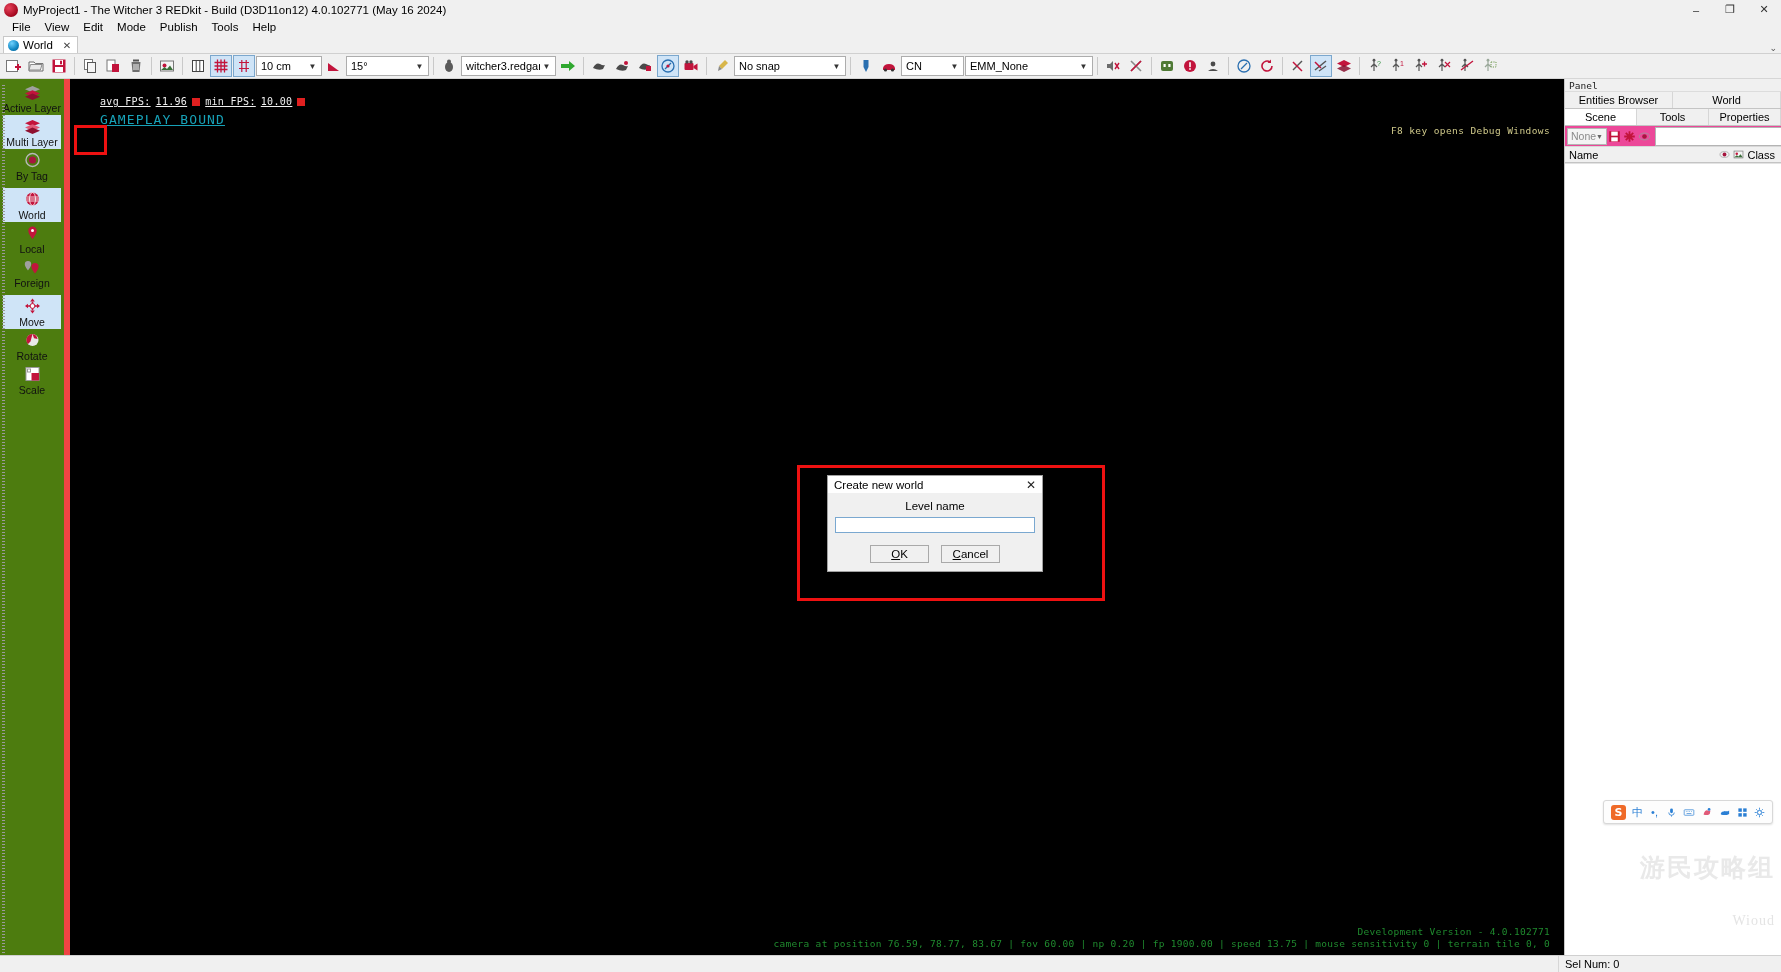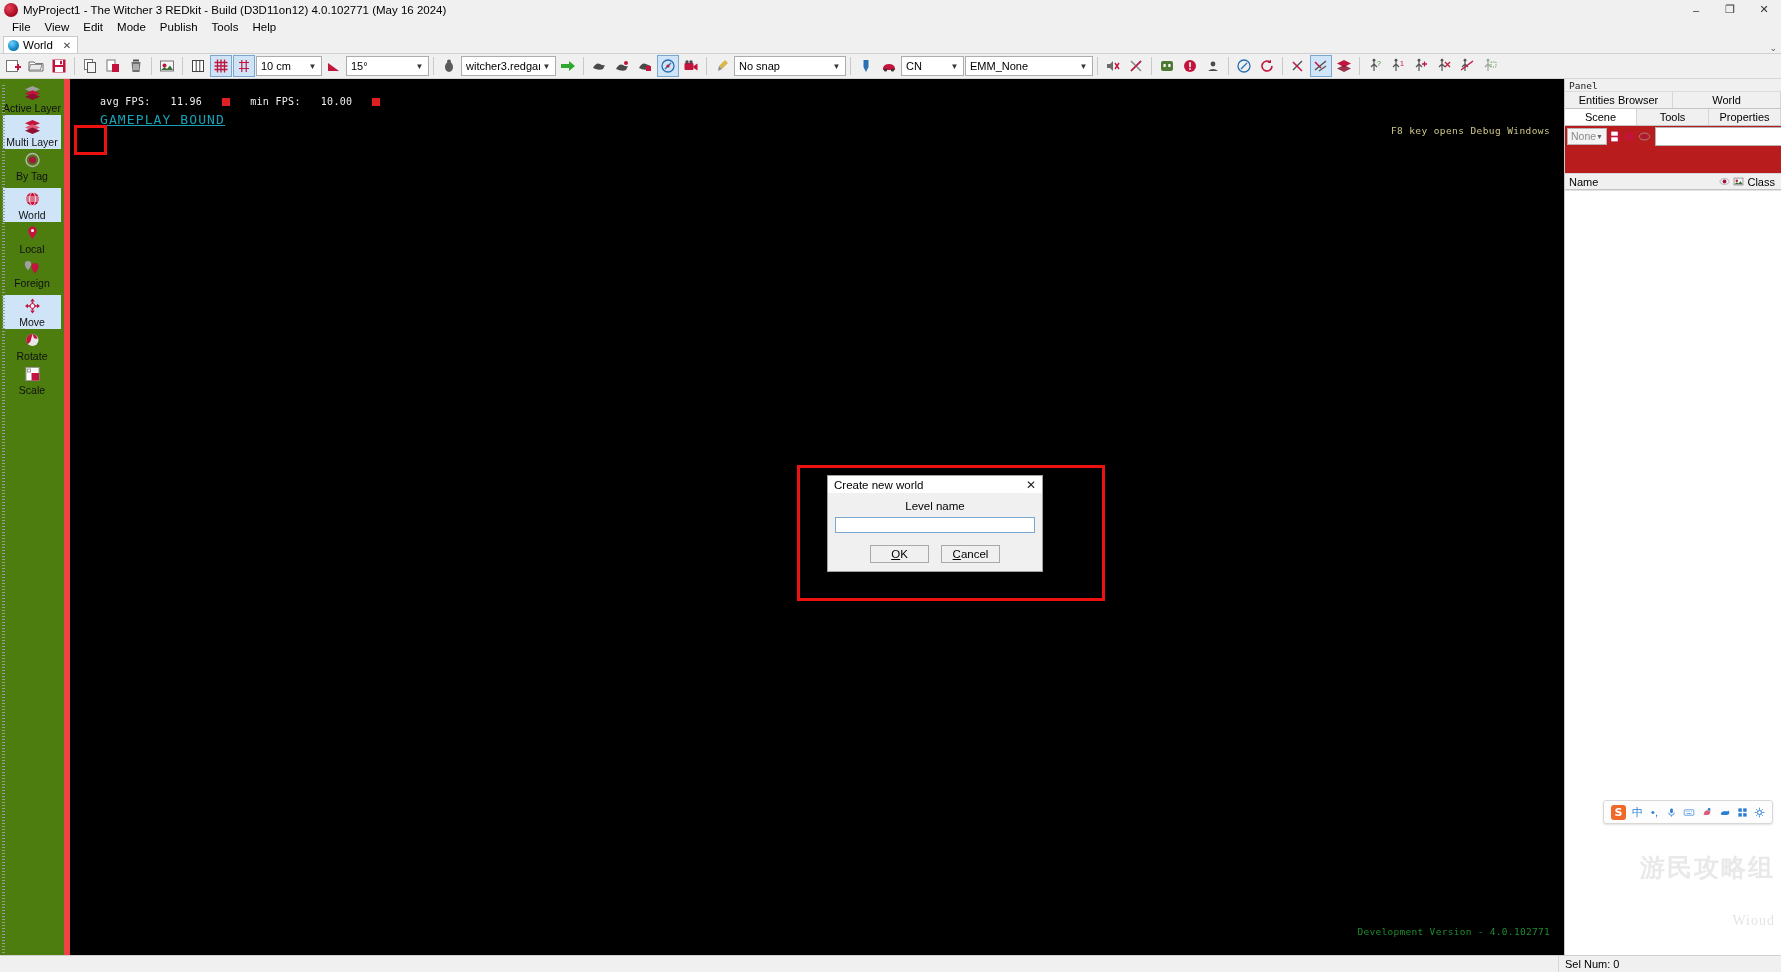--- a/index.html
+++ b/index.html
@@ -61,21 +61,21 @@
      background-image:repeating-linear-gradient(to bottom,#9a9a9a 0 1px,transparent 1px 3px);}
   .tool{width:58px;display:flex;flex-direction:column;align-items:center;padding:2px 0 1px;cursor:default;}
   .tool.sel{background:#cfe4f7;}
   .tool .ti{height:18px;display:flex;align-items:center;justify-content:center;}
   .tool .tl{font-size:10.5px;color:#111;line-height:12px;margin-top:1px;}
   .grpgap{height:5px;}
 
   
   .viewport{flex:1;background:#000;position:relative;min-width:0;}
   .vp-fps{position:absolute;left:30px;top:17px;font-family:"DejaVu Sans Mono",monospace;font-size:10px;color:#efefef;
-      display:flex;align-items:center;gap:20px;letter-spacing:0.3px;}
+      display:flex;align-items:center;gap:5px;letter-spacing:0.3px;text-decoration:underline;}
   .redsq{width:8px;height:8px;background:#e02020;display:inline-block;}
   .vp-bound{position:absolute;left:30px;top:33px;font-family:"DejaVu Sans Mono",monospace;font-size:13px;
       color:#17a2b8;letter-spacing:1.1px;text-decoration:underline;}
   .vp-f8{position:absolute;right:14px;top:18px;font-family:"DejaVu Sans Mono",monospace;font-size:9.5px;
       color:#cfc98a;letter-spacing:0.4px;margin-top:28px;}
   .vp-dev{position:absolute;right:14px;bottom:18px;font-family:"DejaVu Sans Mono",monospace;font-size:9.5px;
       color:#1f8a2e;letter-spacing:0.3px;}
   .vp-cam{position:absolute;right:14px;bottom:6px;font-family:"DejaVu Sans Mono",monospace;font-size:9.5px;
       color:#1f8a2e;letter-spacing:0.3px;}
 
@@ -96,37 +96,37 @@
   .dlg-label{text-align:center;font-size:11.5px;color:#000;margin:3px 0 5px;}
   .dlg-input{width:100%;height:16px;box-sizing:border-box;border:1px solid #7aa8d0;background:#fff;
       font-size:11.5px;padding:0 2px;outline:none;color:#000;font-family:"Liberation Sans",sans-serif;}
   .dlg-btns{display:flex;justify-content:center;gap:12px;margin-top:12px;}
   .dlg-btn{width:57px;height:16px;background:#f0f0f0;border:1px solid #a9a9a9;
       font-size:11.5px;color:#000;display:flex;align-items:center;justify-content:center;
       font-family:"Liberation Sans",sans-serif;}
   .dlg-btn u{text-decoration:underline;}
 
   
-  .rightpanel{width:216px;flex:none;background:#b91c1c;border-left:1px solid #c8c8c8;
+  .rightpanel{width:216px;flex:none;background:#ec4899;border-left:1px solid #c8c8c8;
       display:flex;flex-direction:column;position:relative;}
   .rp-caption{height:12px;font-size:9.5px;color:#222;padding-left:4px;display:flex;align-items:center;
       background:#f0f0f0;border-bottom:1px solid #dcdcdc;font-family:"DejaVu Sans Mono",monospace;}
   .rp-tabs{display:flex;height:16px;border-bottom:1px solid #c4c4c4;}
   .rp-tab{flex:1;display:flex;align-items:center;justify-content:center;font-size:11px;color:#000;
       border-right:1px solid #d6d6d6;background:#f0f0f0;}
   .rp-tab.sel{background:#fff;}
   .rp-tabs2{display:flex;height:16px;border-bottom:1px solid #c4c4c4;}
   .rp-row{display:flex;align-items:center;height:18px;gap:0;padding:1px 2px;}
   .rp-combo{width:52px;height:15px;border:1px solid #b4b4b4;background:#f4f4f4;display:flex;align-items:center;
       padding:0 1px 0 3px;font-size:10.5px;color:#8a8a8a;}
   .rp-combo .carr{margin-left:auto;font-size:7px;color:#666;padding-right:2px;}
   .rp-ib{width:16px;height:16px;display:flex;align-items:center;justify-content:center;border:1px solid transparent;}
   .rp-search{flex:1;height:15px;border:1px solid #b4b4b4;background:#fff;margin-left:3px;}
   .rp-hdr{display:flex;align-items:center;height:15px;border-top:1px solid #d8d8d8;
-      border-bottom:1px solid #c4c4c4;font-size:11px;padding-left:4px;background:#f0f0f0;margin-top:27px;}
+      border-bottom:1px solid #c4c4c4;font-size:11px;padding-left:4px;background:#f0f0f0;}
   .rp-hdr .nm{flex:1;}
   .rp-hdr .cls{display:flex;align-items:center;gap:3px;padding-right:6px;}
   .rp-list{flex:1;background:#fff;border-top:1px solid #e3e3e3;position:relative;overflow:hidden;}
 
   
   .wm{position:absolute;right:6px;bottom:26px;text-align:right;pointer-events:none;user-select:none;}
   .wm-cn{font-size:25px;font-weight:bold;color:#e9e9e9;letter-spacing:2px;line-height:26px;
       font-family:"DejaVu Sans",sans-serif;}
   .wm-en{font-size:14px;color:#e4e4e4;letter-spacing:1px;font-family:"Liberation Serif",serif;margin-top:32px;}
 
@@ -592,20 +592,21 @@
         <span>avg FPS:</span>
         <span>11.96</span>
         <span class="redsq"></span>
         <span>min FPS:</span>
         <span>10.00</span>
         <span class="redsq"></span>
       </div>
       <div class="vp-bound">GAMEPLAY BOUND</div>
       <div class="vp-f8">F8 key opens Debug Windows</div>
       <div class="vp-dev">Development Version - 4.0.102771</div>
+      <div class="vp-cam">camera at position 76.59, 78.77, 83.67 | fov 60.00 | np 0.20 | fp 1900.00 | speed 13.75 | mouse sensitivity 0 | terrain tile 0, 0</div>
 
       <div class="annot" id="annot-newworld"></div>
 
       <div class="annot" id="annot-dialog"></div>
 
       <div class="dialog">
         <div class="dlg-title">
           <span class="t">Create new world</span>
           <span class="dlg-x">✕</span>
         </div>

